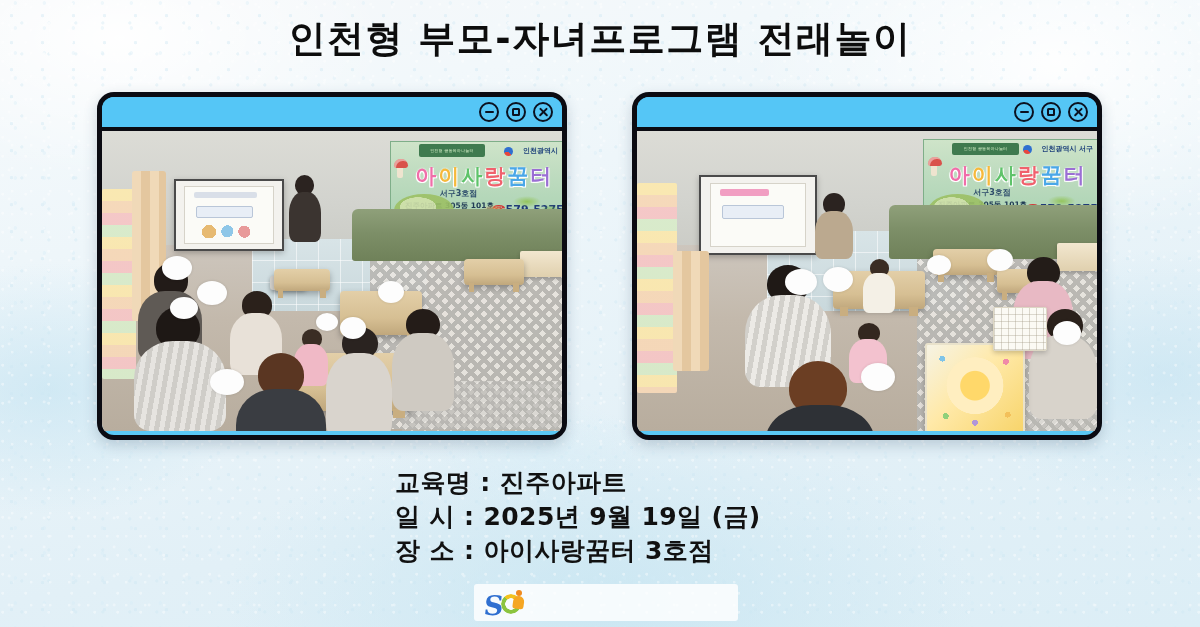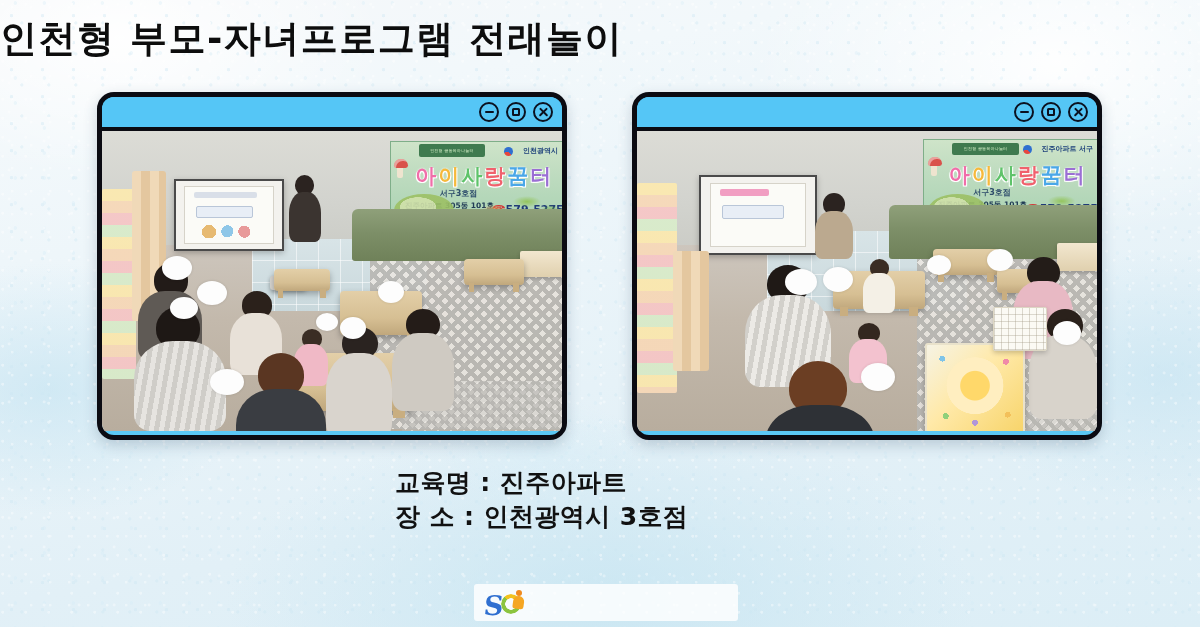--- a/index.html
+++ b/index.html
@@ -51,21 +51,21 @@
     background:
       radial-gradient(ellipse 160px 90px at 18% 40%, rgba(255,255,255,.9), transparent 70%),
       radial-gradient(ellipse 200px 110px at 72% 48%, rgba(255,255,255,.85), transparent 72%),
       radial-gradient(ellipse 140px 80px at 45% 72%, rgba(214,237,247,.8), transparent 70%);
   }
 
   
   .title {
     position: absolute;
     top: 14px; left: 0; right: 0;
-    text-align: left;
+    text-align: center;
     font-size: 37px;
     font-weight: 900;
     letter-spacing: 1.5px;
     color: #0d0d0d;
     font-family: "DejaVu Sans", "Liberation Sans", sans-serif;
     white-space: nowrap;
   }
 
   
   .window {
@@ -520,21 +520,21 @@
           <span>사</span>
           <span>랑</span>
           <span>꿈</span>
           <span>터</span>
         </div>
         <div class="sub">서구3호점</div>
         <div class="addr">진주아파트 305동 101호</div>
         <div class="tel"><b>☎</b><span>579-5275</span></div>
         <div class="city">
             <i class="swirl"></i>
-            <span>진주아파트 서구</span>
+            <span>인천광역시 서구</span>
           </div>
         <div class="cabbage"></div>
         <div class="veg"></div>
         <div class="colorbar">
             <i></i>
             <i></i>
             <i></i>
             <i></i>
             <i></i>
           </div>
@@ -602,23 +602,28 @@
     </div>
   </div>
 
   <div class="caption">
     <span class="row">
       <span class="lbl">교육명</span>
       <span>:</span>
       <span>진주아파트</span>
     </span>
     <span class="row">
+      <span class="lbl">일  시</span>
+      <span>:</span>
+      <span>2025년 9월 19일 (금)</span>
+    </span>
+    <span class="row">
       <span class="lbl">장  소</span>
       <span>:</span>
-      <span>인천광역시 3호점</span>
+      <span>아이사랑꿈터 3호점</span>
     </span>
   </div>
 
   <div class="footer">
     <div class="logomark">
       <div class="s">S</div>
       <div class="c"></div>
       <div class="fig"></div>
     </div>
   </div>

